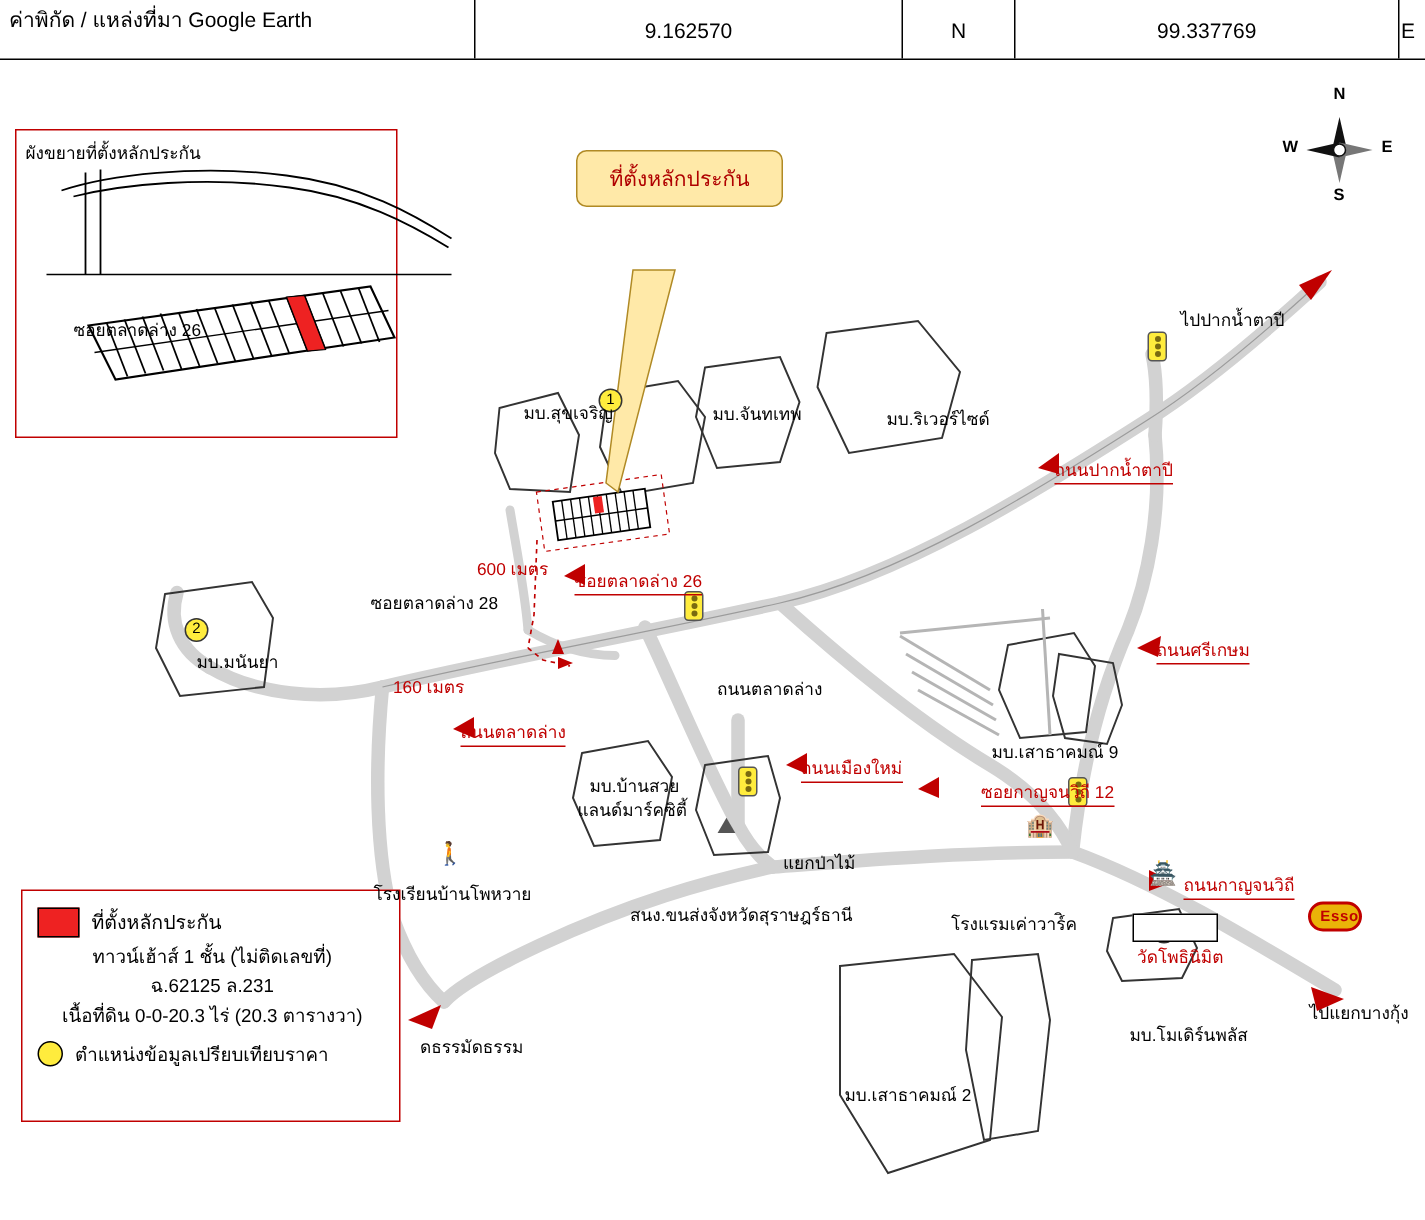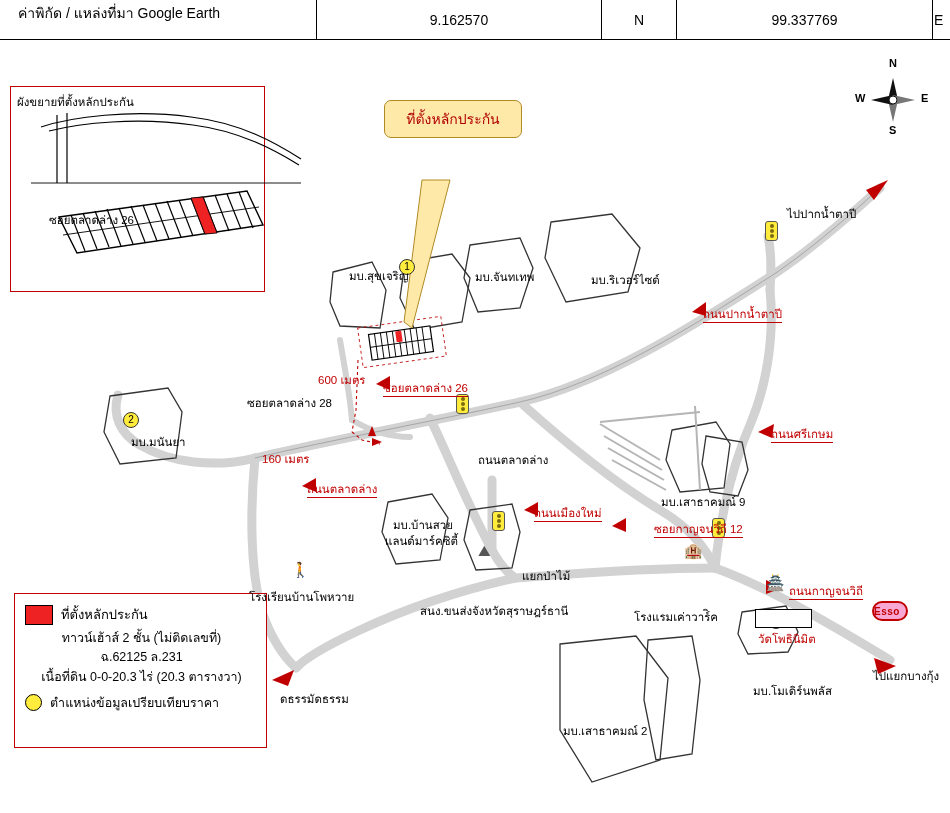--- a/index.html
+++ b/index.html
@@ -29,21 +29,21 @@
     display: flex;
     align-items: stretch;
   }
   #header-table .cell {
     box-sizing: border-box;
     display: flex;
     align-items: center;
     font-size: 14px;
     color: #000;
     border-right: 1.5px solid #000;
-    padding: 0 18px;
+    padding: 0 6px;
     overflow: hidden;
     white-space: nowrap;
   }
   #header-table .cell.c0 { width: 317px; justify-content: flex-start; }
   #header-table .cell.c1 { width: 285px; justify-content: center; }
   #header-table .cell.c2 { width: 75px;  justify-content: center; }
   #header-table .cell.c3 { width: 256px; justify-content: center; }
   #header-table .cell.c4 { width: 17px;  justify-content: flex-start; border-right: none; padding: 0 1px;}
   #header-table .cell.c0 span { position: relative; top: -7px; }
 
@@ -215,29 +215,29 @@
     border-radius: 50%;
     background: #7a6a10;
   }
   #esso {
     position: absolute;
     left: 872px;
     top: 601px;
     width: 36px;
     height: 20px;
     border-radius: 10px;
-    background: #f9a8d4;
+    background: #eab308;
     border: 2px solid #c00000;
     box-sizing: border-box;
     color: #c00000;
     font-size: 10px;
     font-weight: bold;
     display: flex;
     align-items: center;
-    justify-content: flex-start;
+    justify-content: flex-end;
     letter-spacing: 0.5px;
   }
   .poi-icon {
     position: absolute;
     font-size: 15px;
     line-height: 1;
   }
   .poi-icon.school { color: #d06a00; }
   .poi-icon.hotel { color: #2255aa; }
   .poi-icon.temple { color: #b8860b; }
@@ -471,21 +471,21 @@
   <div id="esso">
     <span>Esso</span>
   </div>
 
   <div id="legend">
     <div class="row">
       <div class="swatch"></div>
       <div class="t1">ที่ตั้งหลักประกัน</div>
     </div>
     <div class="lines">
-      <div>ทาวน์เฮ้าส์ 2 ชั้น (ไม่ติดเลขที่)</div>
+      <div>ทาวน์เฮ้าส์ 1 ชั้น (ไม่ติดเลขที่)</div>
       <div>ฉ.62125 ล.231</div>
       <div>เนื้อที่ดิน 0-0-20.3 ไร่ (20.3 ตารางวา)</div>
     </div>
     <div class="row last-row">
       <div class="swatch-dot"></div>
       <div class="t2">ตำแหน่งข้อมูลเปรียบเทียบราคา</div>
     </div>
   </div>
 
   <div id="labels-layer">

